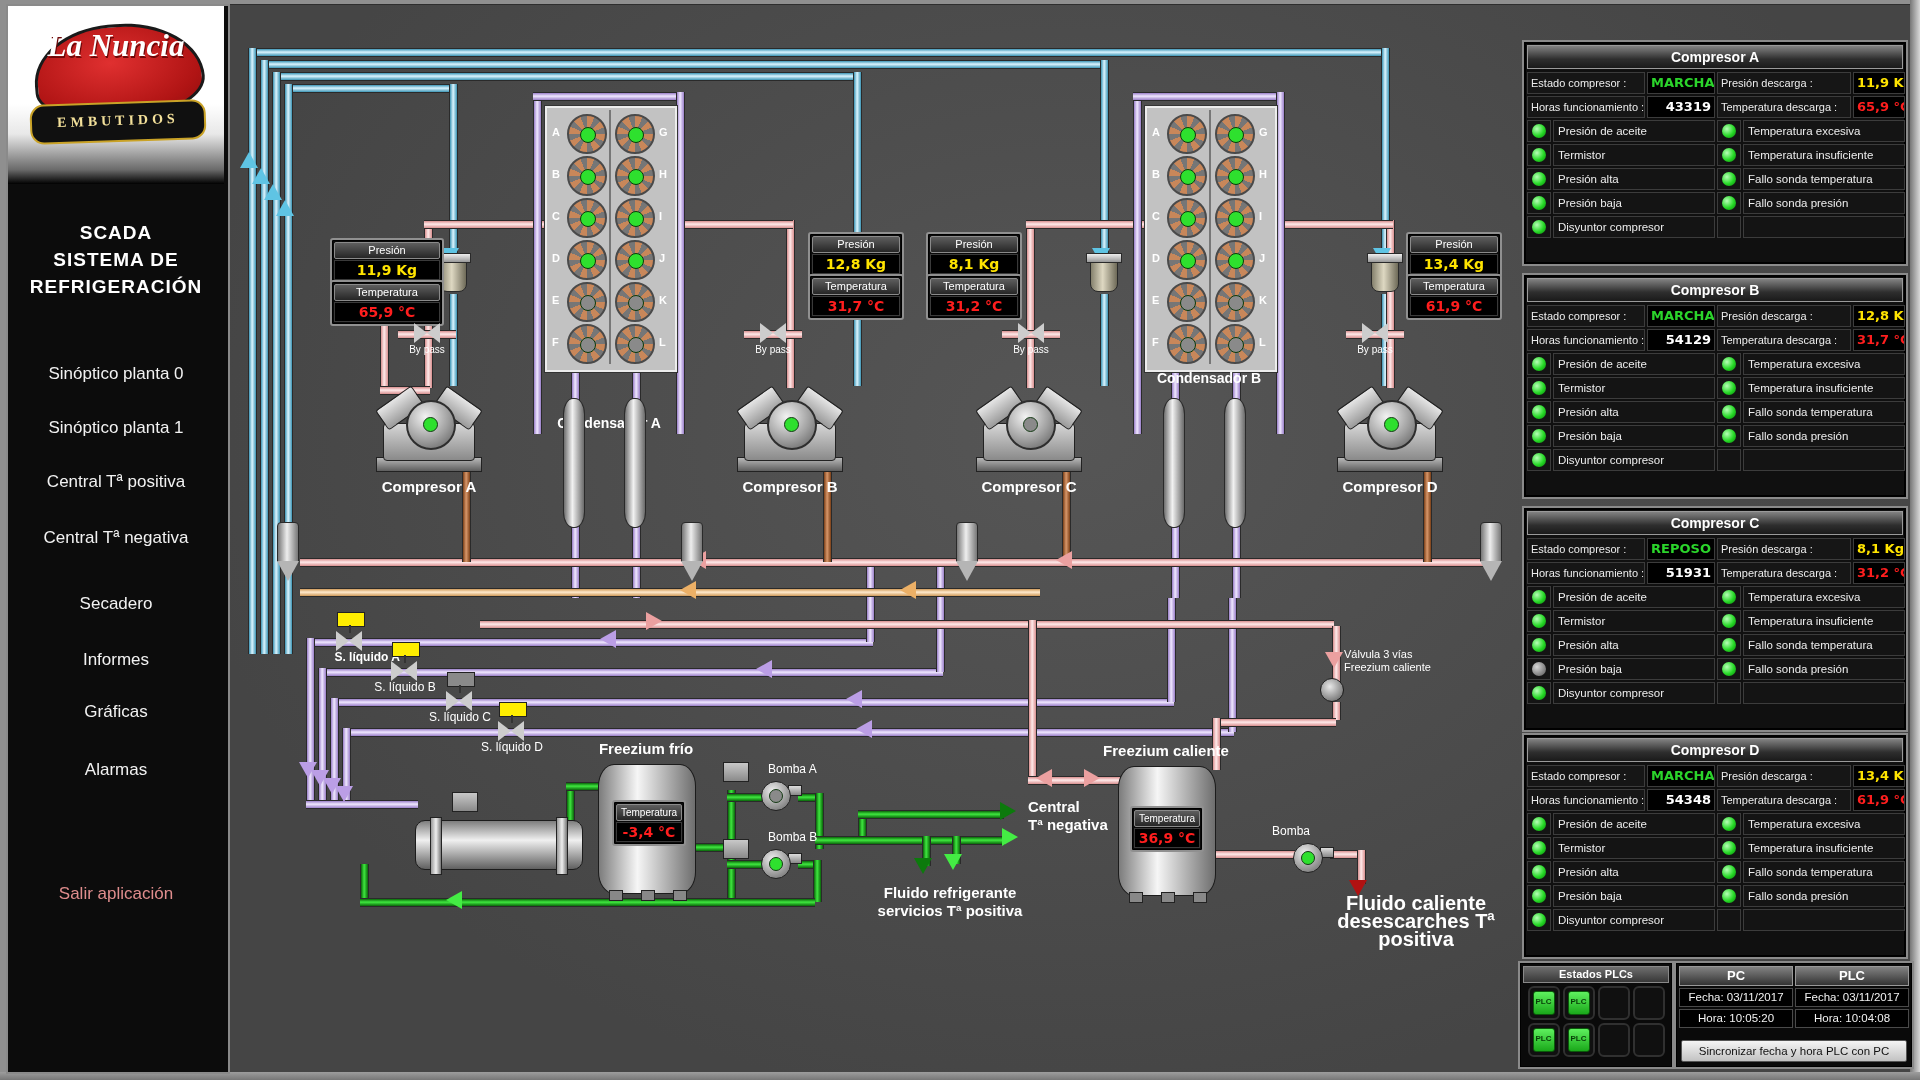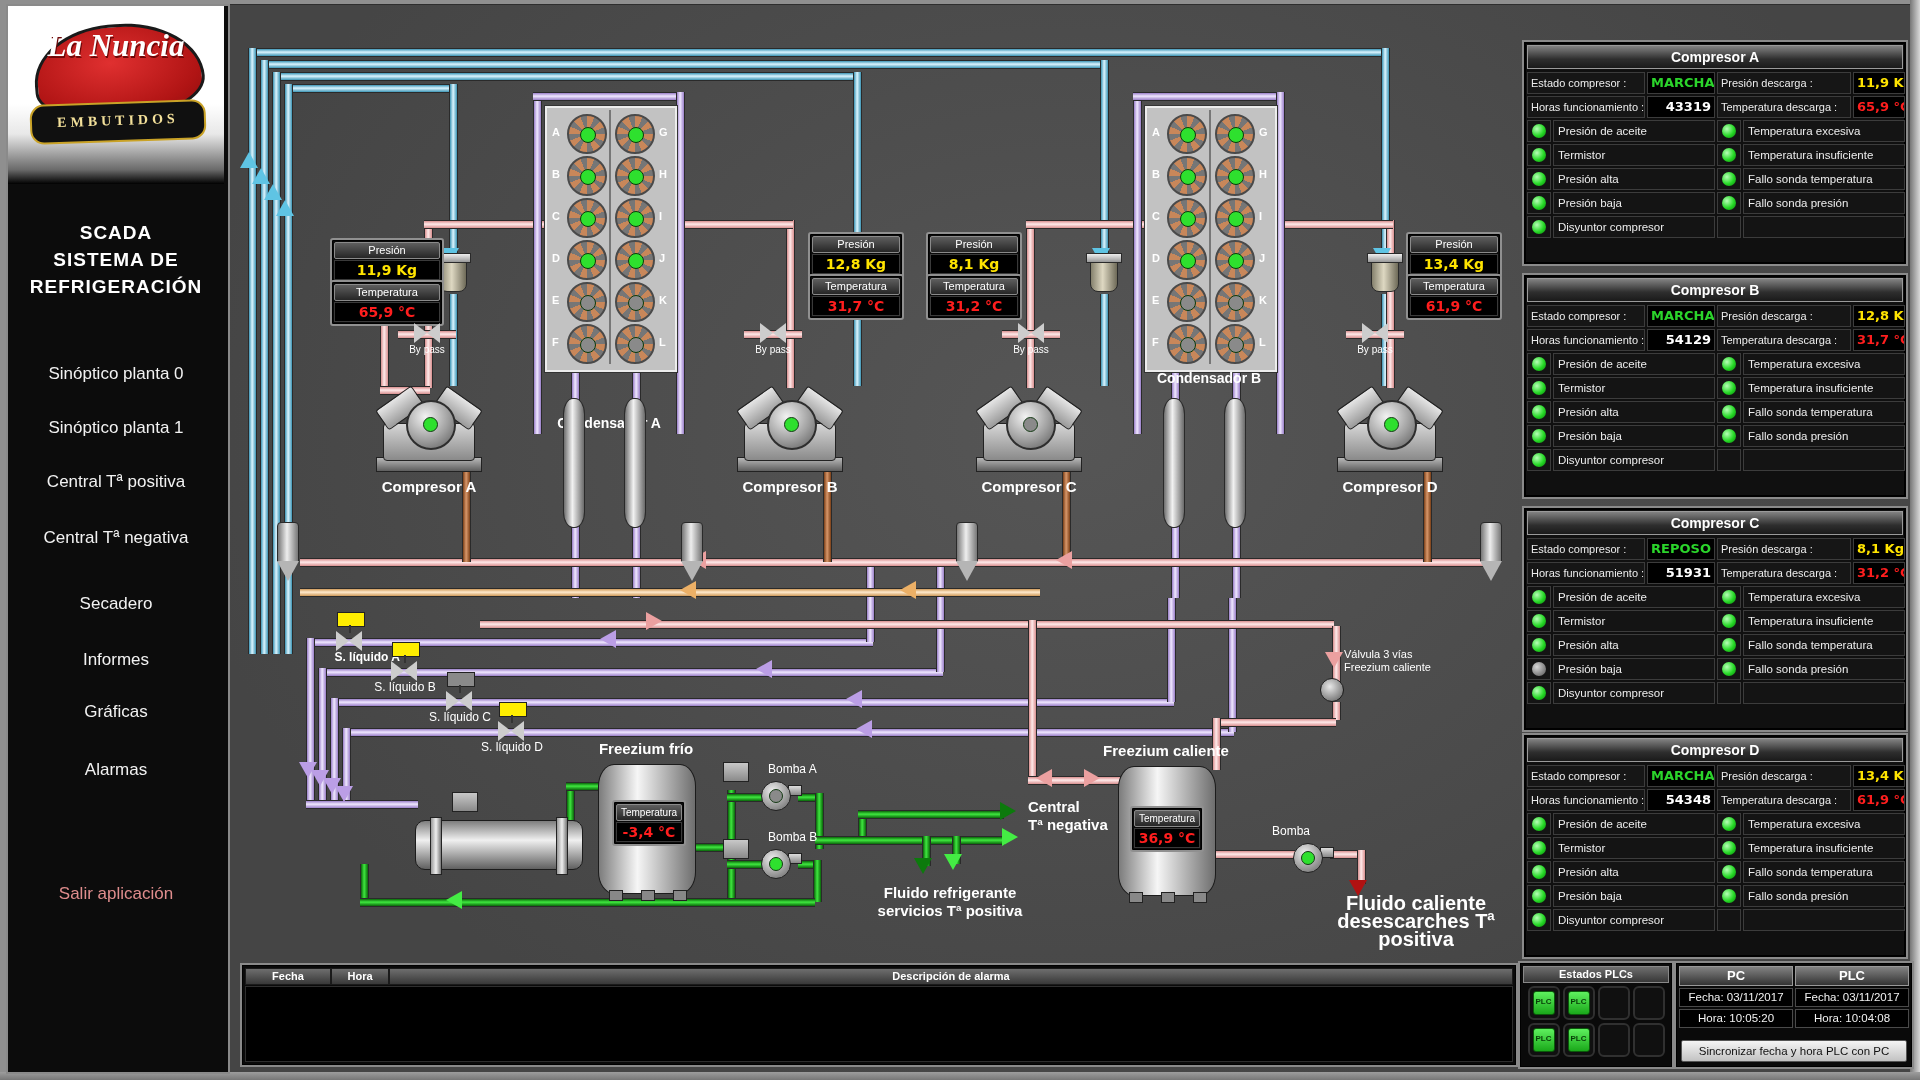--- a/index.html
+++ b/index.html
@@ -558,28 +558,20 @@
       </div>
       <div class="small-label" style="left: 768px; top: 830px; font-size: 12px;">Bomba B</div>
       <div class="pump" style="left: 1290px; top: 840px;">
         <div class="pump-out"></div>
         <div class="pump-volute"></div>
         <div class="pump-dot" style="background: rgb(46, 224, 46);"></div>
       </div>
       <div class="small-label" style="left: 1272px; top: 824px; font-size: 12px;">Bomba</div>
     </div>
 
-  <div class="bpanel" style="left:240px;top:963px;width:1274px;height:100px">
-    <div id="alarm-head">
-      <div class="ahead" style="width:84px">Fecha</div>
-      <div class="ahead" style="width:56px">Hora</div>
-      <div class="ahead" style="flex:1">Descripción de alarma</div>
-    </div>
-    <div style="position:absolute;left:3px;top:21px;right:3px;bottom:3px;background:#000;border:1px solid #2e2e2e"></div>
-  </div>
 
   <div class="bpanel" style="left:1518px;top:961px;width:152px;height:104px">
     <div id="estados-title">Estados PLCs</div>
     <div id="plc-grid">
         <div class="plc-slot">
           <div class="plc-icon">PLC</div>
         </div>
         <div class="plc-slot">
           <div class="plc-icon">PLC</div>
         </div>

